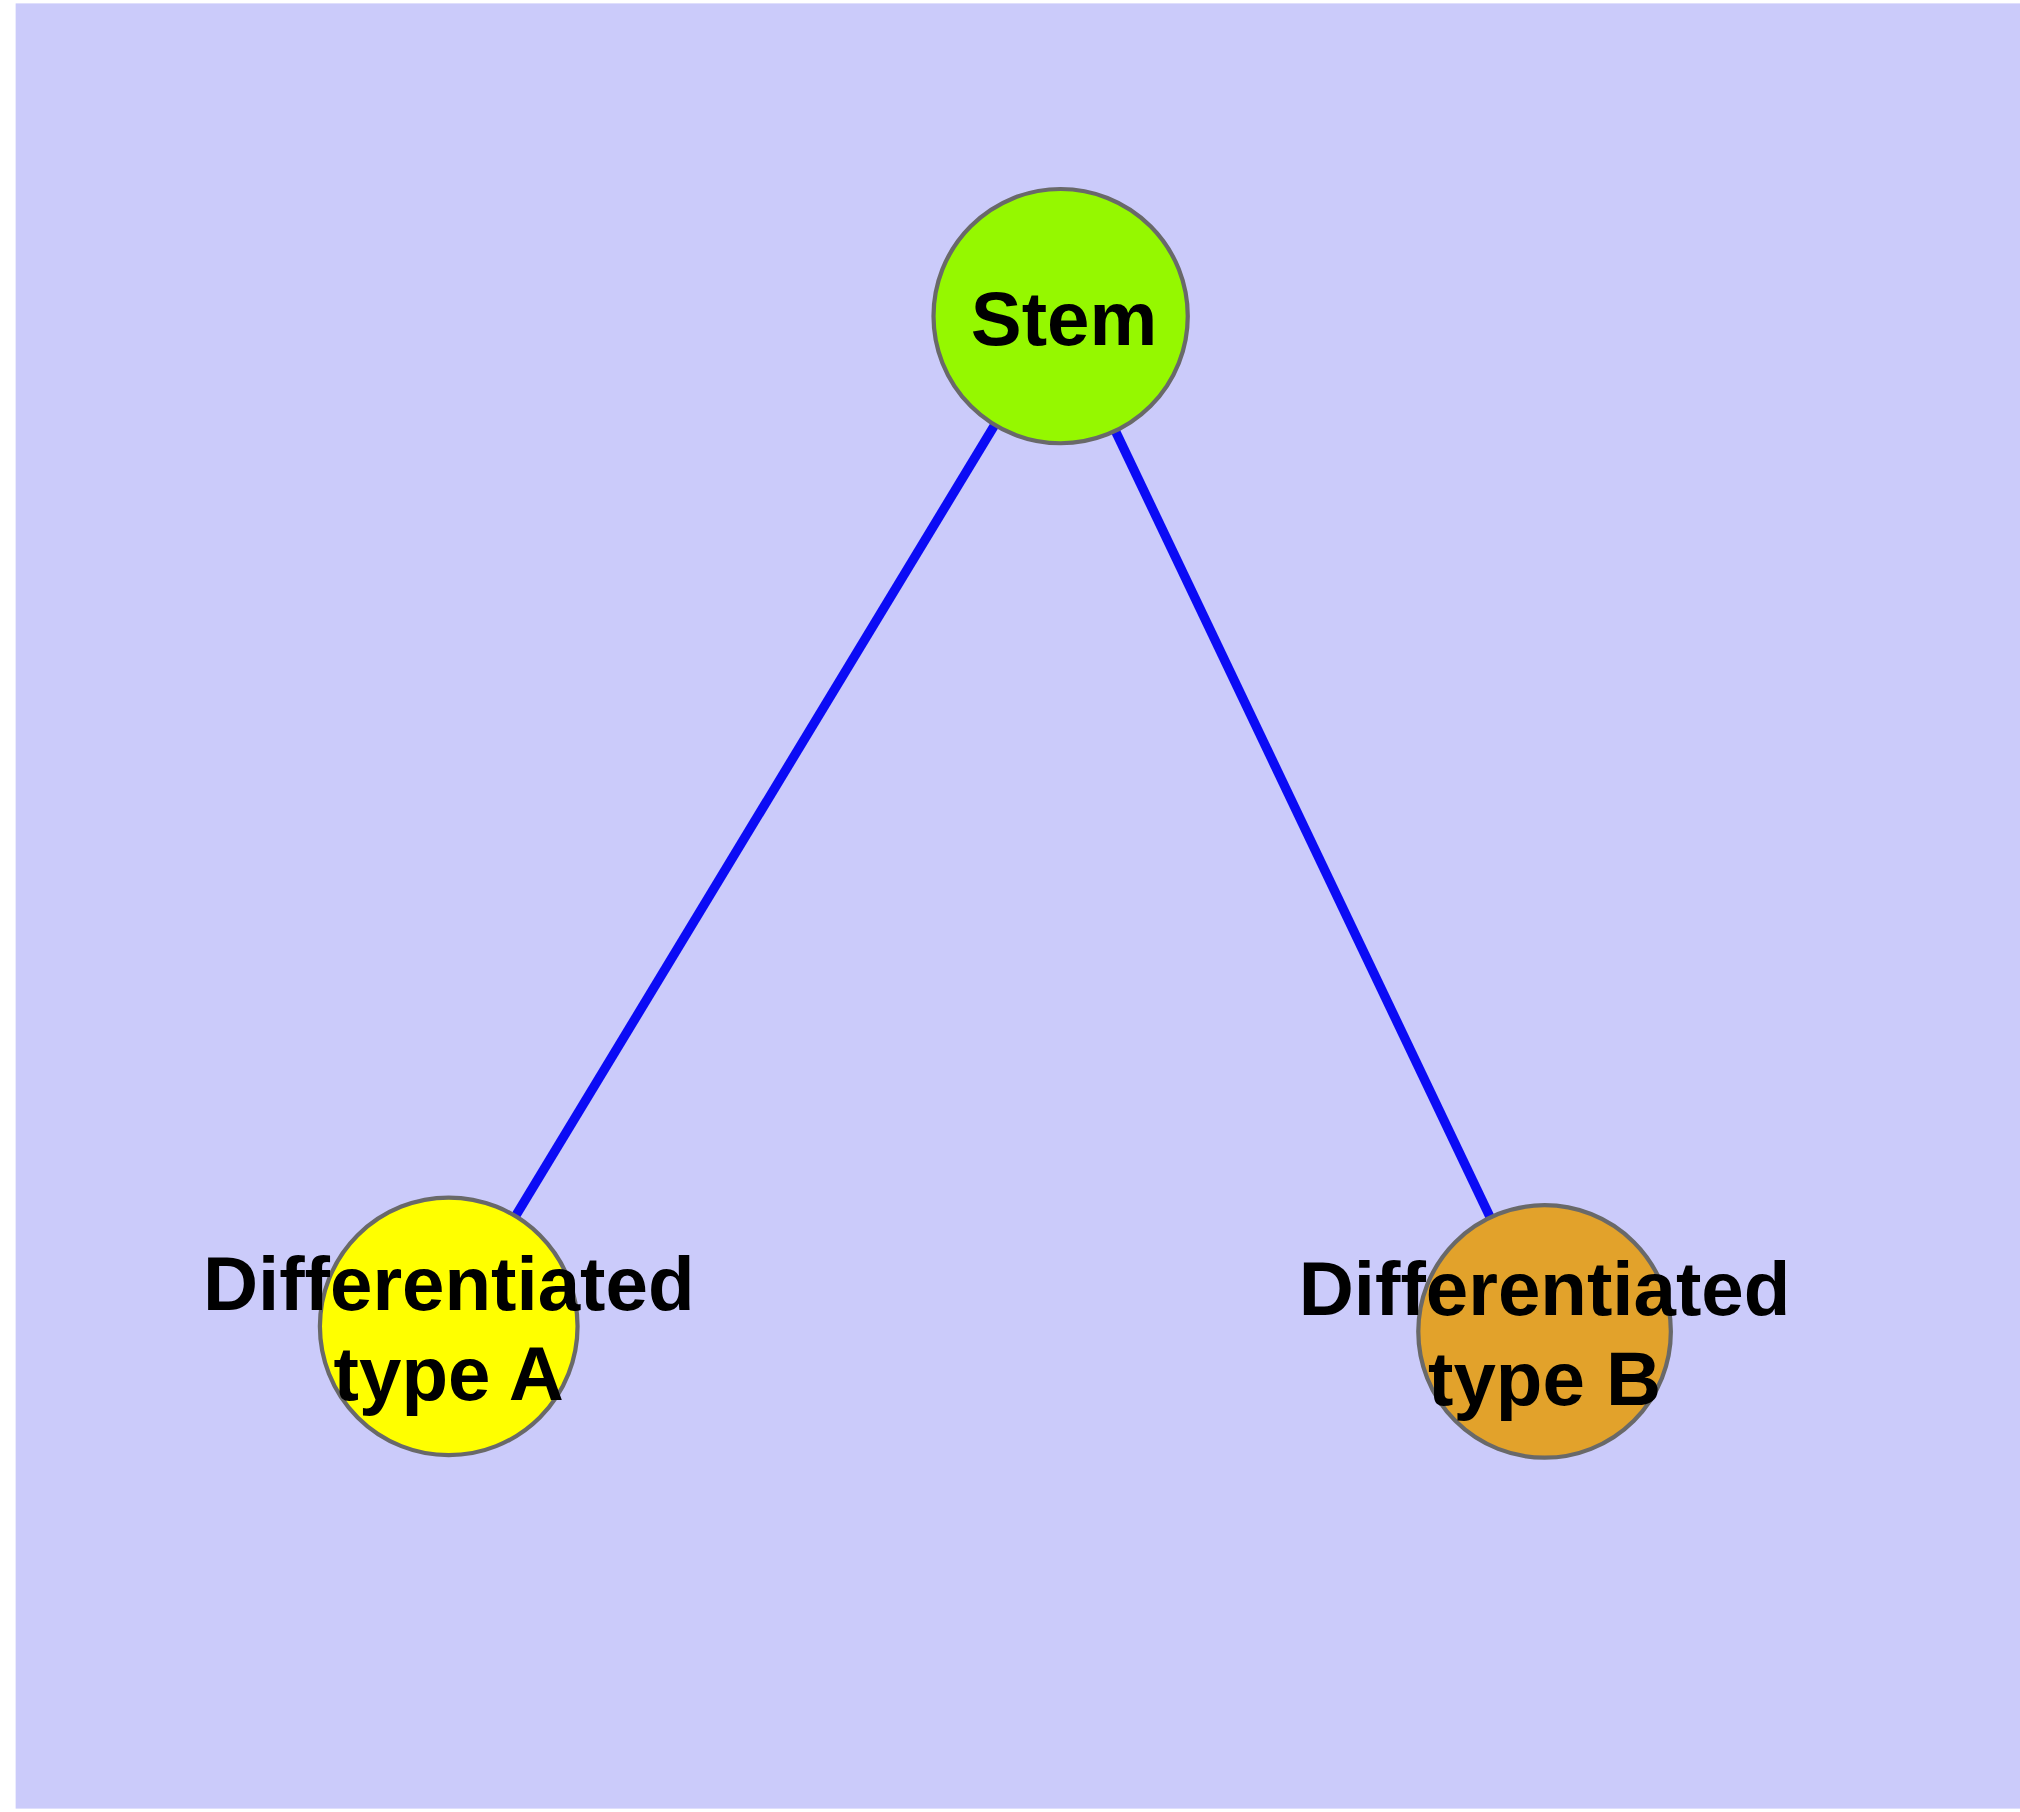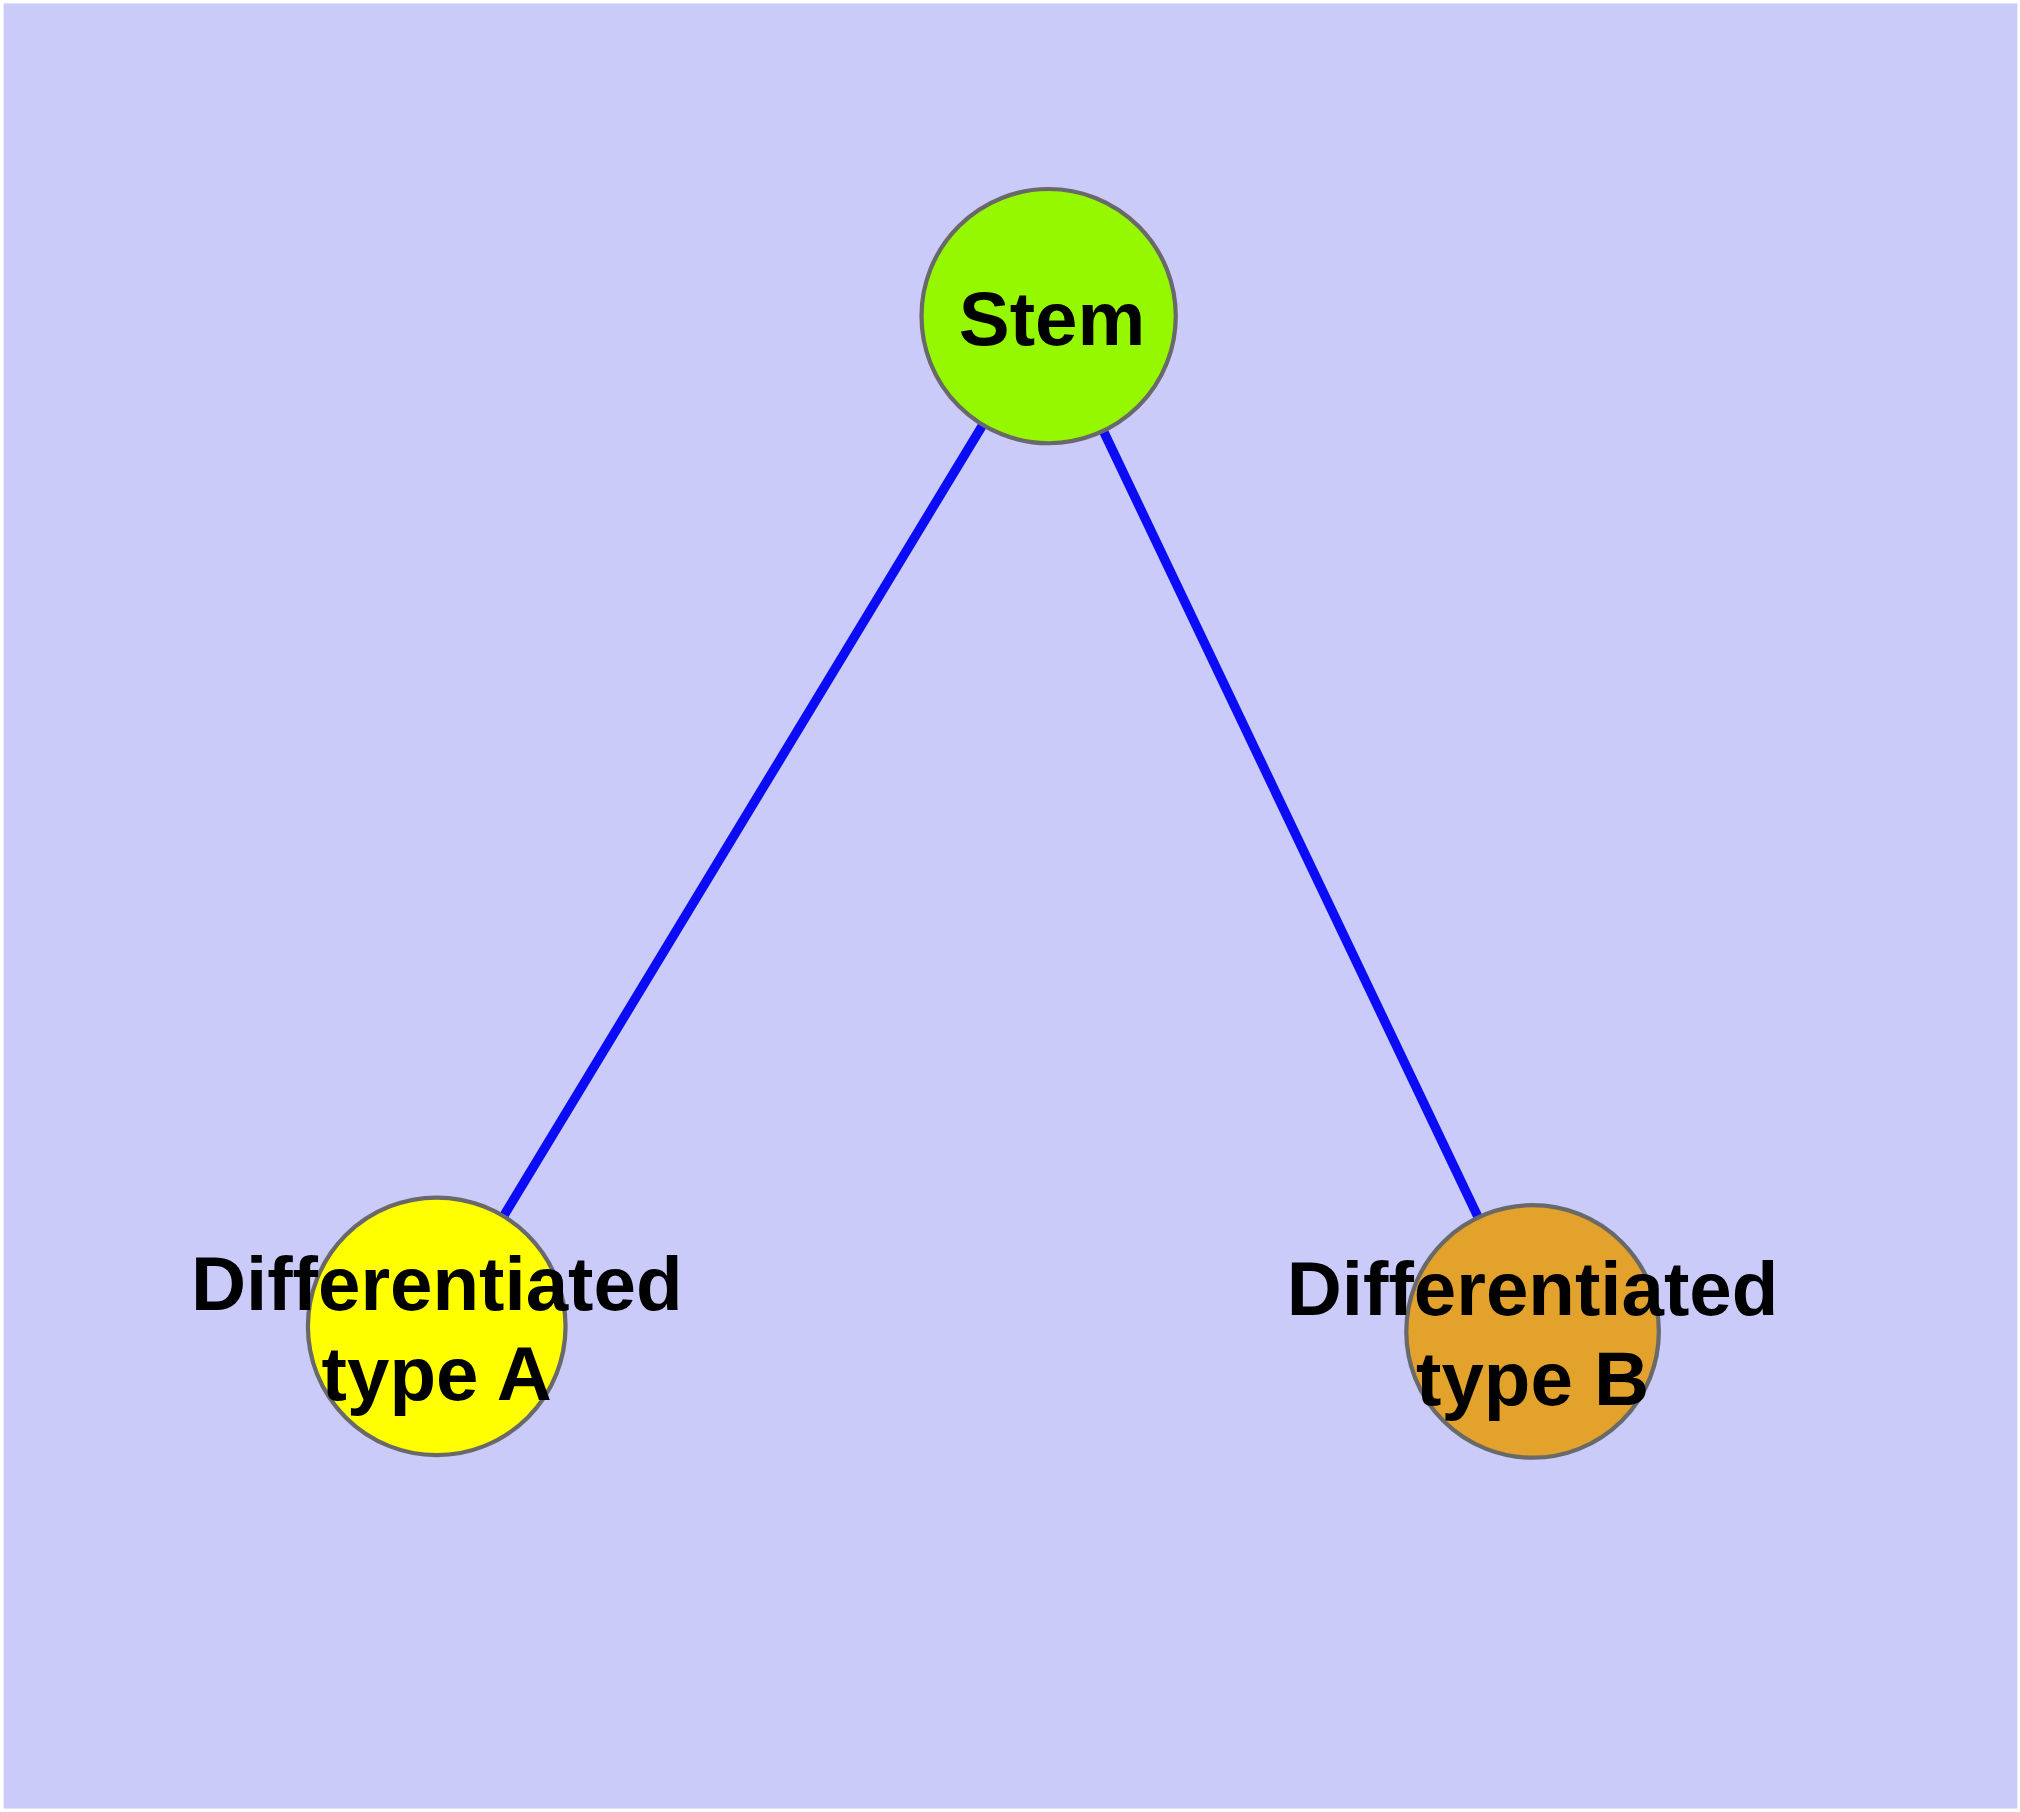--- a/index.html
+++ b/index.html
@@ -7,20 +7,21 @@
     padding: 0;
     width: 2021px;
     height: 1812px;
     overflow: hidden;
     background: #ffffff;
   }
   .canvas-wrap {
     position: relative;
     width: 1701px;
     height: 1812px;
+    padding-left: 12px;
   }
   svg {
     display: block;
   }
   .node-label {
     font-family: "Liberation Sans", "DejaVu Sans", sans-serif;
     font-weight: bold;
     font-size: 90px;
     fill: #000000;
     text-anchor: middle;

